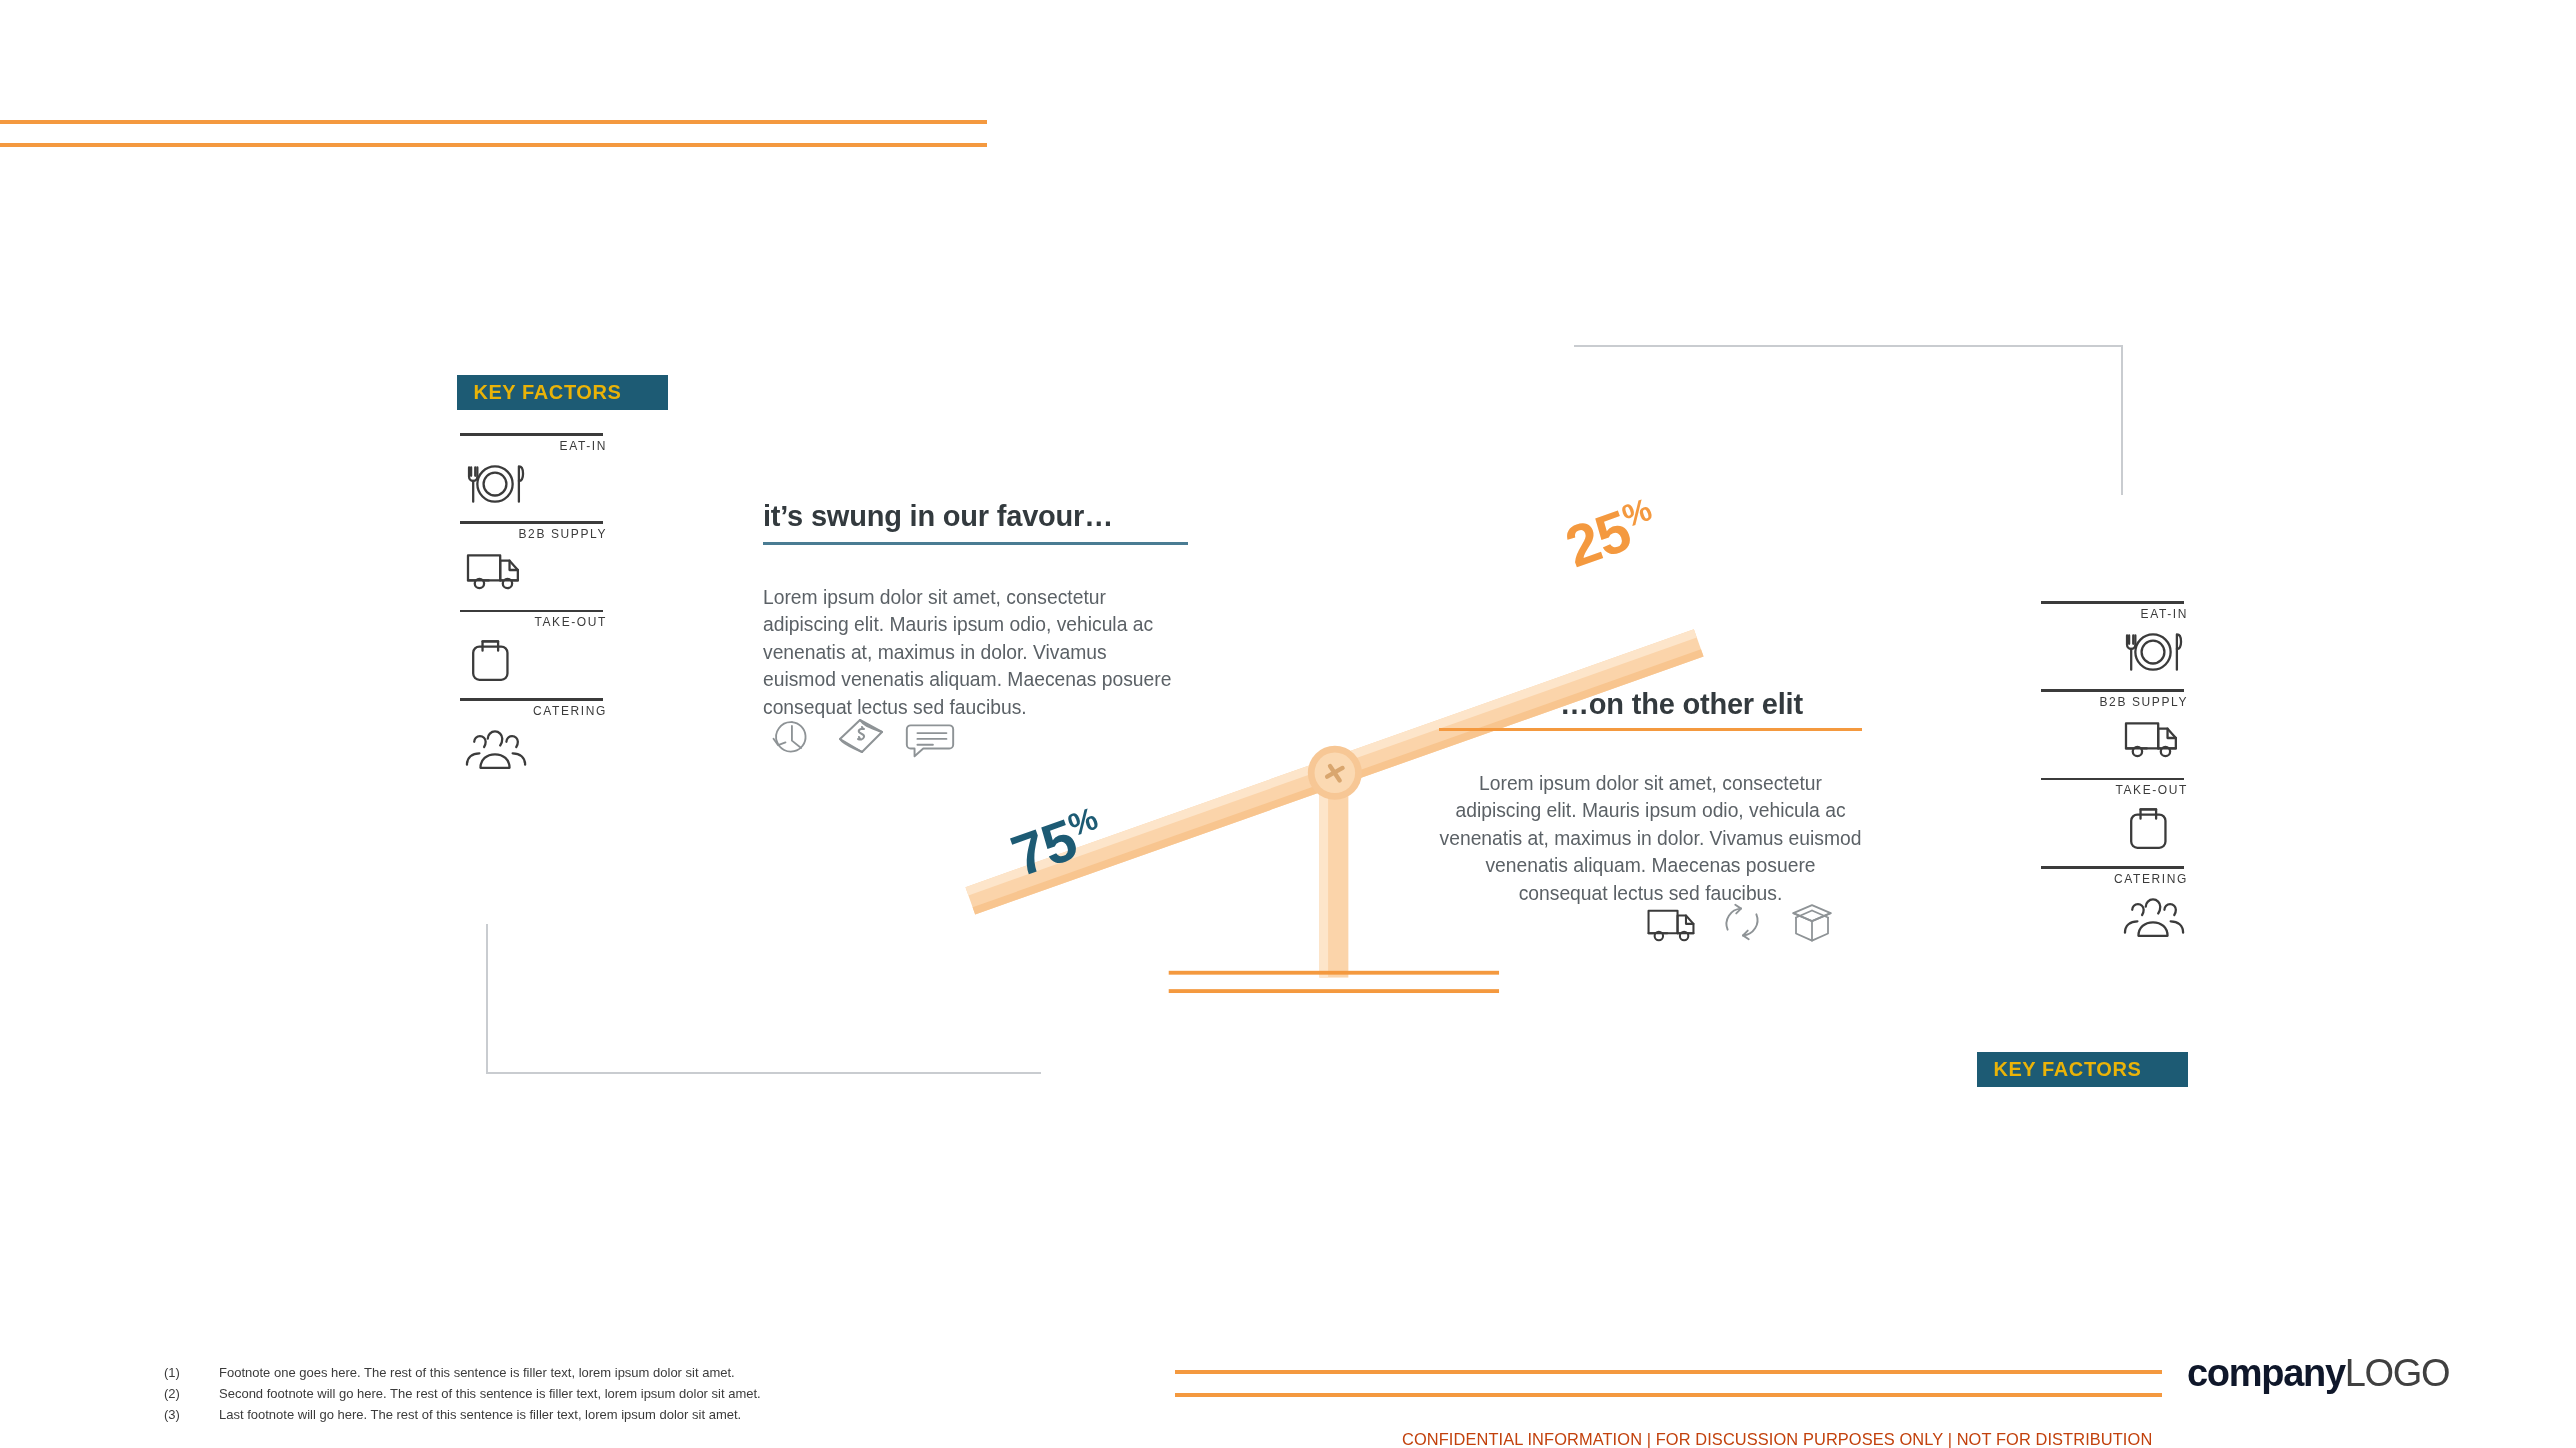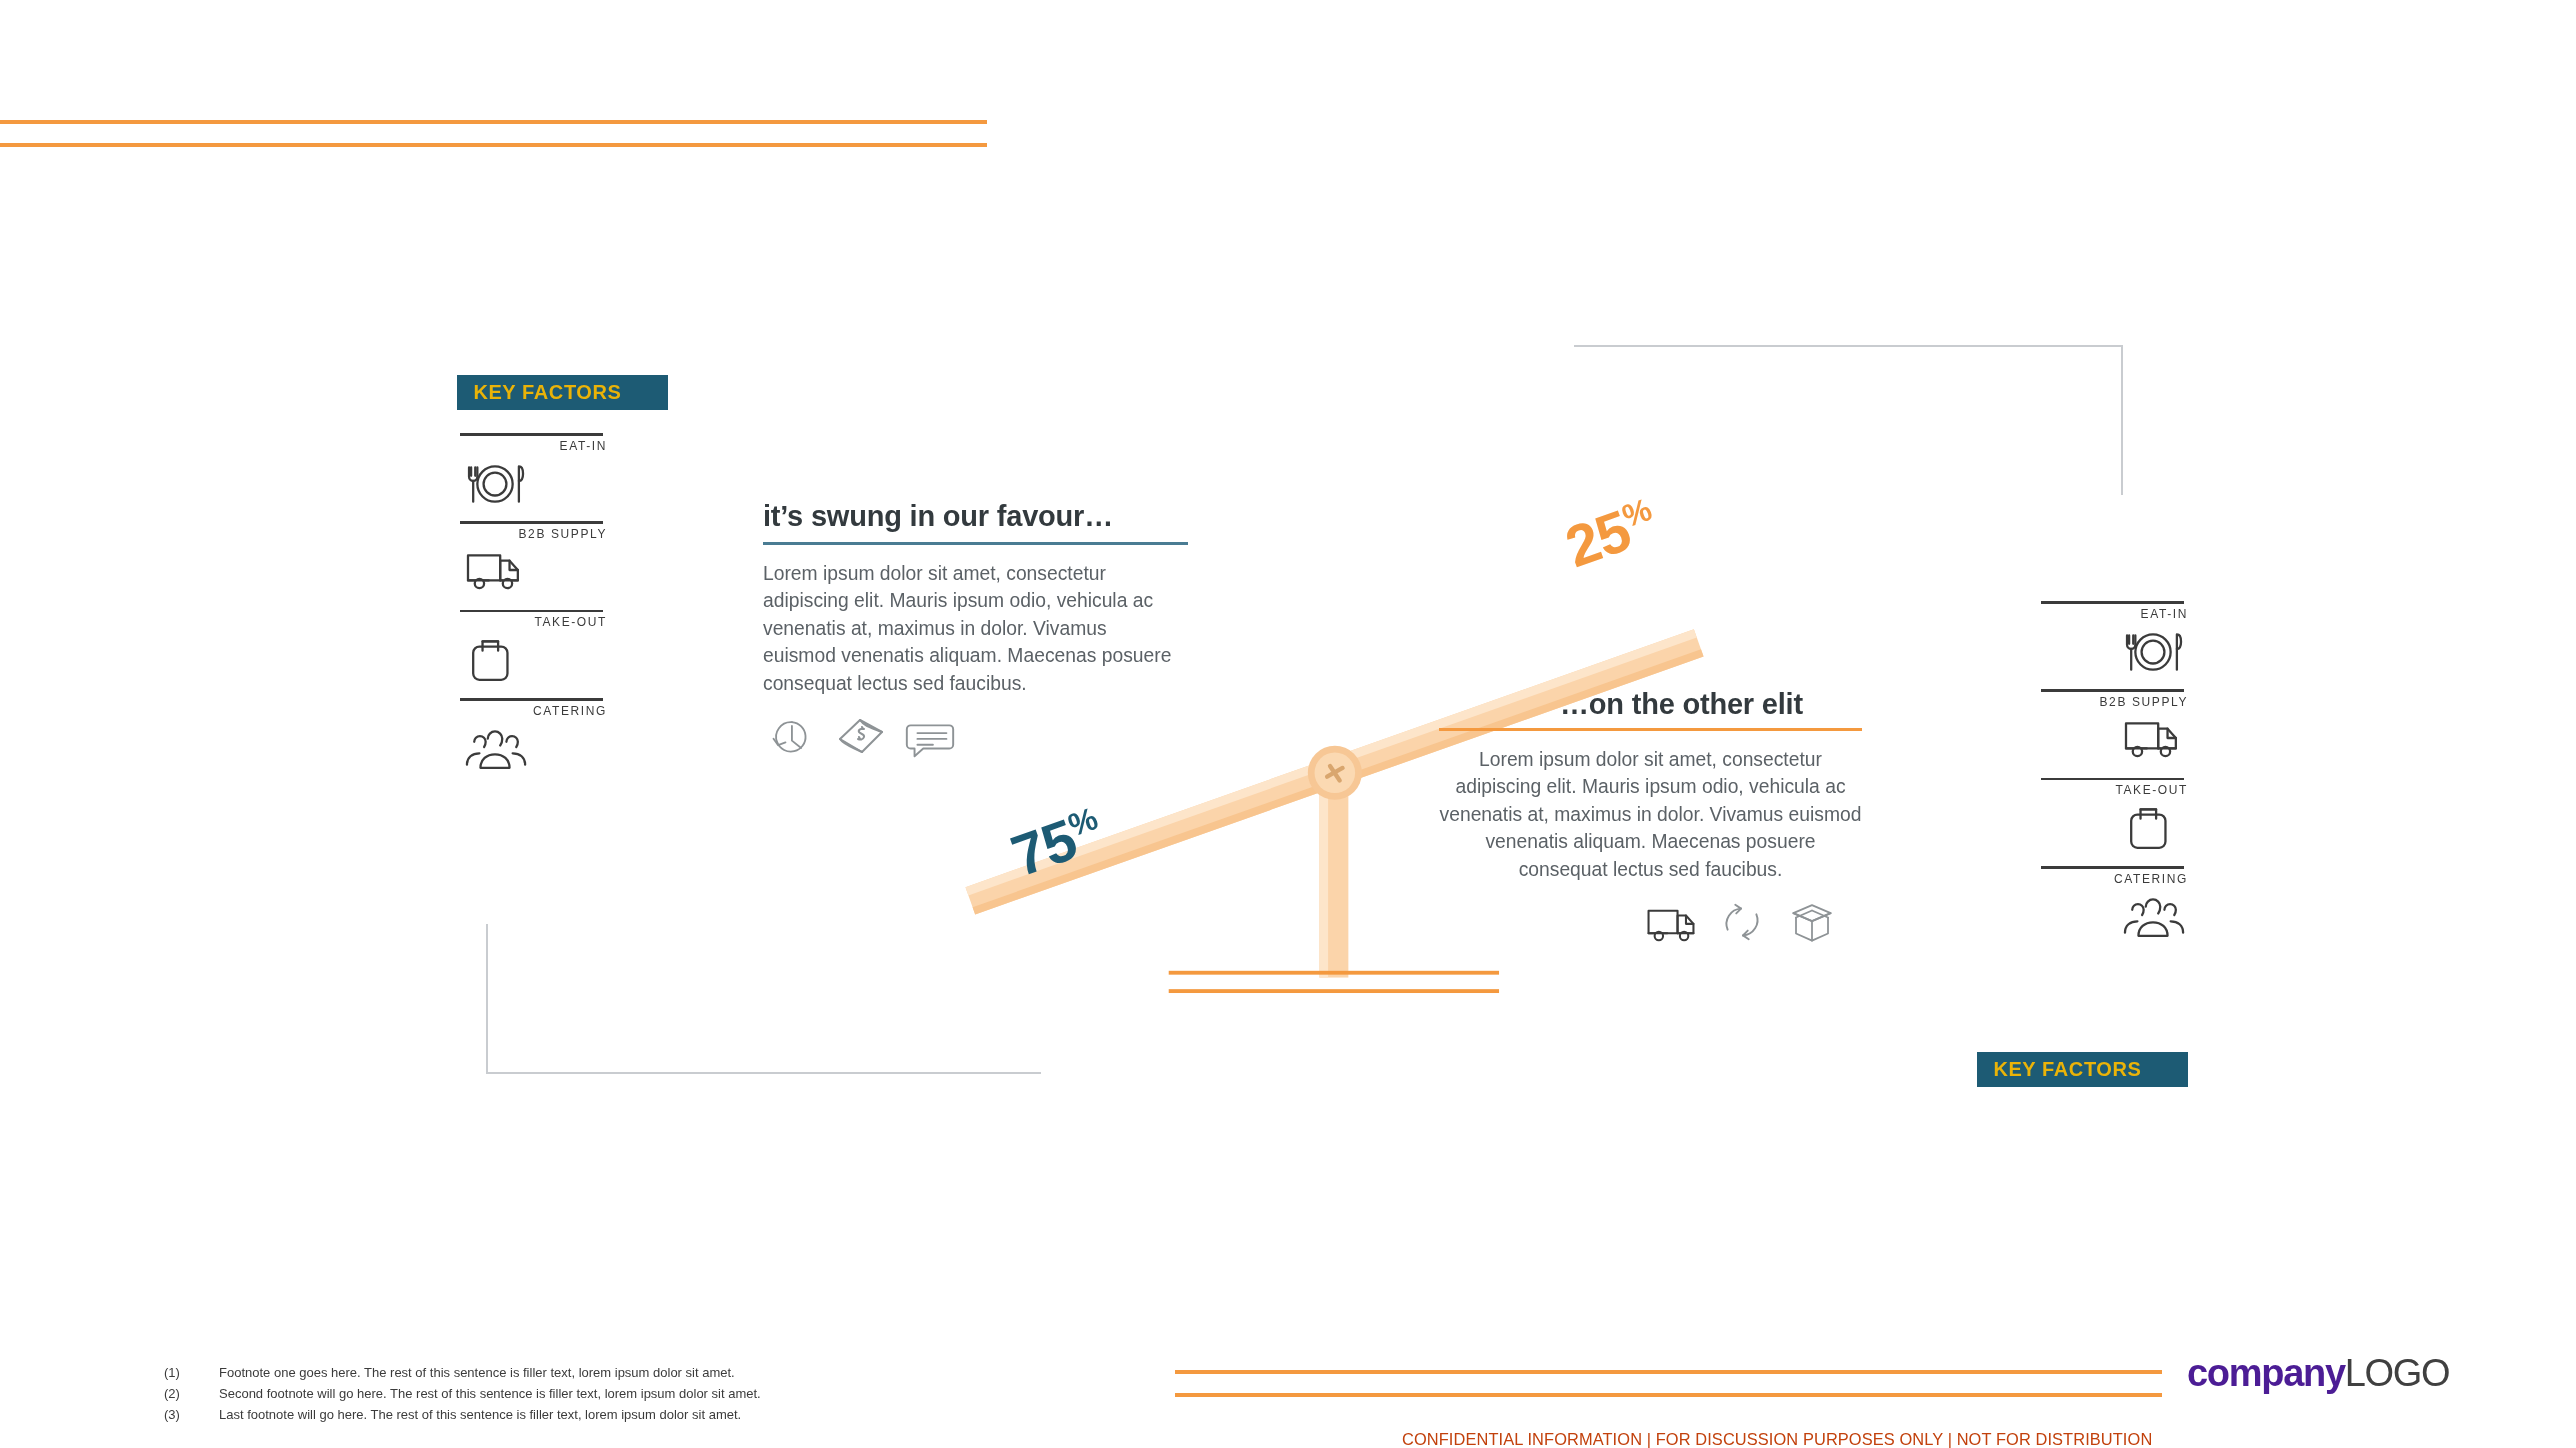--- a/index.html
+++ b/index.html
@@ -30,21 +30,21 @@
   .factor-label{font-size:12px;letter-spacing:1.6px;color:#3b3b3b;
                 font-weight:500;margin-bottom:1.9px;}
   .factor-ico{height:54px;display:block;}
   #factor-list-right .factor-ico{margin-left:auto;}
   #factor-list-left  .factor-ico{margin-right:auto;}
 
   
   .headline{position:absolute;font-size:29px;font-weight:bold;color:#333a3e;
             letter-spacing:-0.2px;white-space:nowrap;}
   .headrule{position:absolute;height:2.9px;}
-  .copy{position:absolute;font-size:19.3px;line-height:1.42;color:#5b6166;}
+  .copy{position:absolute;font-size:19.3px;line-height:1.42;color:#5b6166;margin-top:24px;}
 
   #headline-left{left:763px;top:500px;}
   #headrule-left{left:763px;top:542px;width:425px;background:#4a7c93;}
   #copy-left{left:763px;top:560px;width:415px;text-align:left;}
 
   #headline-right{left:1560px;top:688px;}
   #headrule-right{left:1439px;top:728px;width:423px;background:#F4993F;}
   #copy-right{left:1439px;top:746px;width:423px;text-align:center;}
 
   
@@ -69,21 +69,21 @@
              color:#3b3b3b;line-height:1.63;}
   .fn-row{display:flex;}
   .fn-num{width:55px;flex:none;}
 
   
   .foot-rule{position:absolute;height:3.9px;background:#F4993F;}
   #foot-rule-1{left:1175px;top:1370px;width:987px;}
   #foot-rule-2{left:1175px;top:1393px;width:987px;}
   #logo{position:absolute;left:2187px;top:1352px;font-size:38px;
         font-weight:bold;letter-spacing:-1.3px;white-space:nowrap;}
-  #logo .c1{color:#4c1d95;}
+  #logo .c1{color:#0f172a;}
   #logo .c2{color:#404040;font-weight:normal;}
   #confidential{position:absolute;left:1402px;top:1430px;font-size:16.4px;
                 color:#c2410c;letter-spacing:0.1px;white-space:nowrap;}
 </style>
 </head>
 <body>
 
 <div class="top-rule" id="top-rule-1"></div>
 <div class="top-rule" id="top-rule-2"></div>
 

